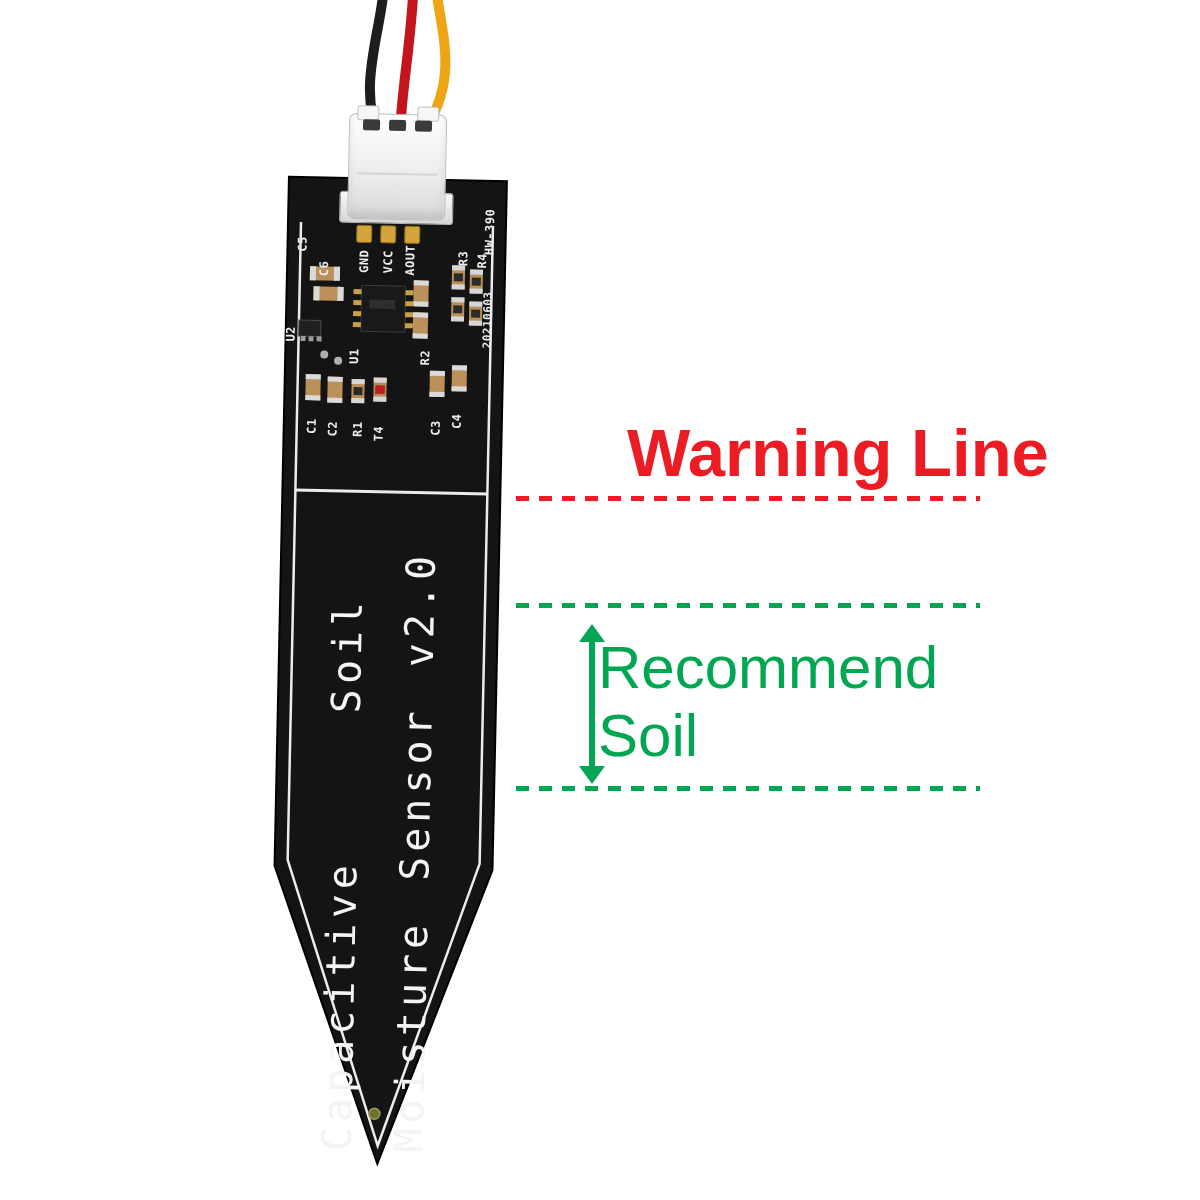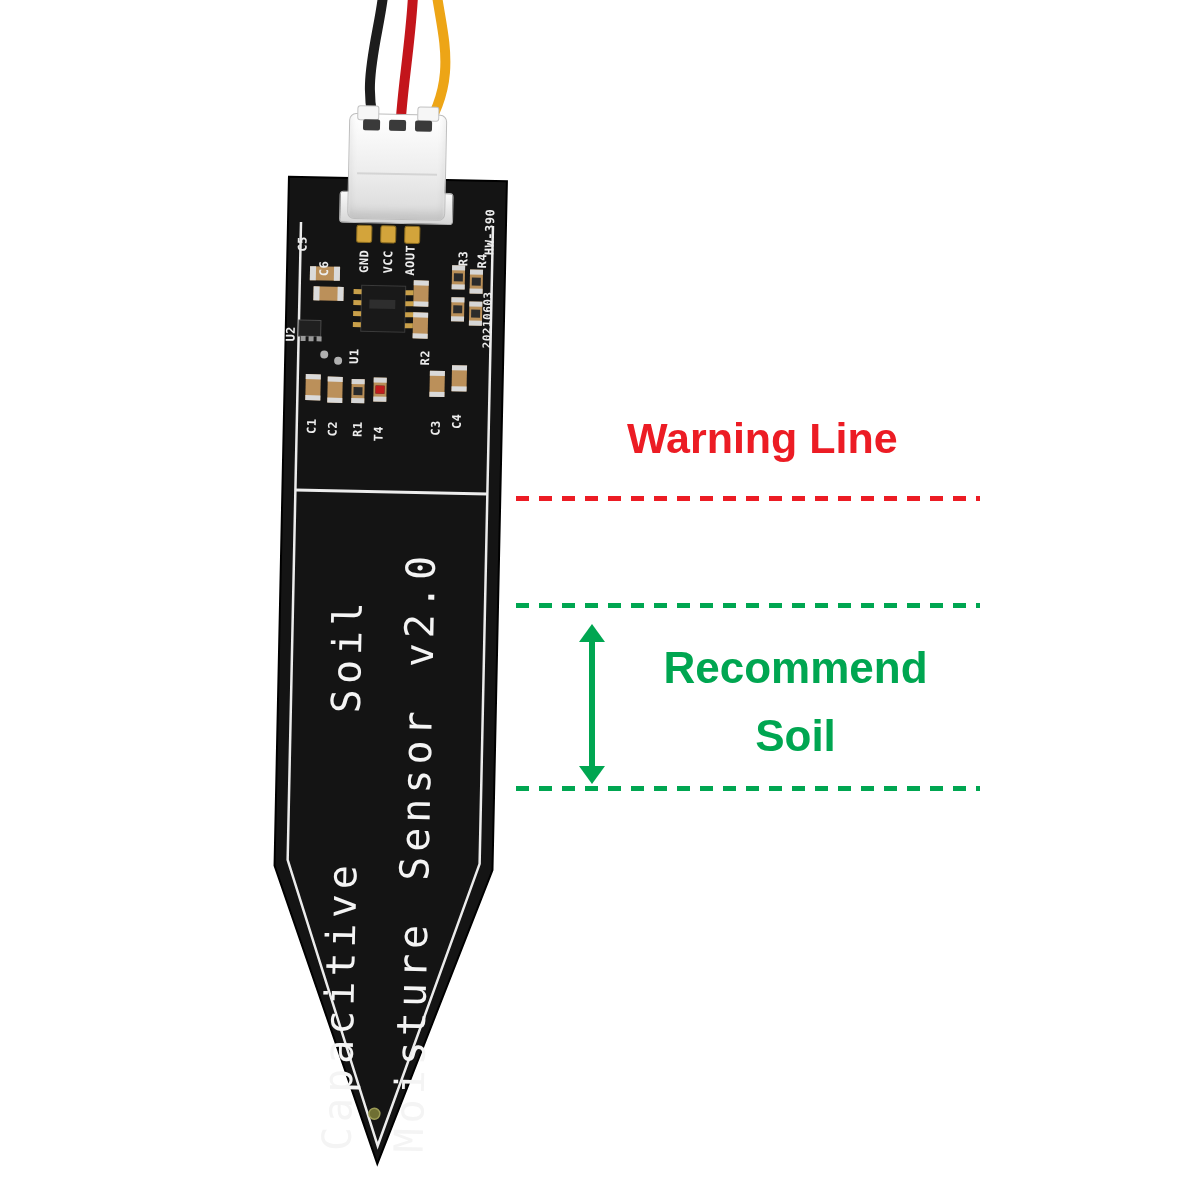--- a/index.html
+++ b/index.html
@@ -61,35 +61,35 @@
     color:#f4f4f4;font-family:"DejaVu Sans Mono", monospace;font-size:40px;
     z-index:4;
   }
   .bt-line{white-space:nowrap;letter-spacing:5px;line-height:46px;}
   .bt1{word-spacing:118px;}
   .bt2{word-spacing:10px;}
 
   
   .warning-label{
     position:absolute;left:627px;top:414px;z-index:2;
-    font-size:43px;font-weight:bold;color:#ec1c24;white-space:nowrap;
+    font-size:67px;font-weight:bold;color:#ec1c24;white-space:nowrap;
   }
   .dash{position:absolute;height:5px;z-index:2;}
   .dash.red{
     left:516px;top:496px;width:464px;
     background:repeating-linear-gradient(90deg,#ec1c24 0 13px,transparent 13px 23px);
   }
   .dash.green{
     background:repeating-linear-gradient(90deg,#00a651 0 13px,transparent 13px 23px);
   }
   .dash.g1{left:516px;top:603px;width:464px;}
   .dash.g2{left:516px;top:786px;width:464px;}
   .recommend-block{
     position:absolute;left:598px;top:634px;width:395px;z-index:2;
-    text-align:center;font-size:44px;font-weight:bold;color:#00a651;line-height:68px;
+    text-align:left;font-size:60px;font-weight:normal;color:#00a651;line-height:68px;
   }
   .depth-arrow{
     position:absolute;left:578px;top:624px;width:28px;height:160px;z-index:2;
     display:flex;flex-direction:column;align-items:center;
   }
   .arrow-head{width:0;height:0;border-left:13px solid transparent;border-right:13px solid transparent;}
   .arrow-head.up{border-bottom:18px solid #00a651;}
   .arrow-head.down{border-top:18px solid #00a651;}
   .arrow-shaft{width:6px;flex:1;background:#00a651;}
 </style>

